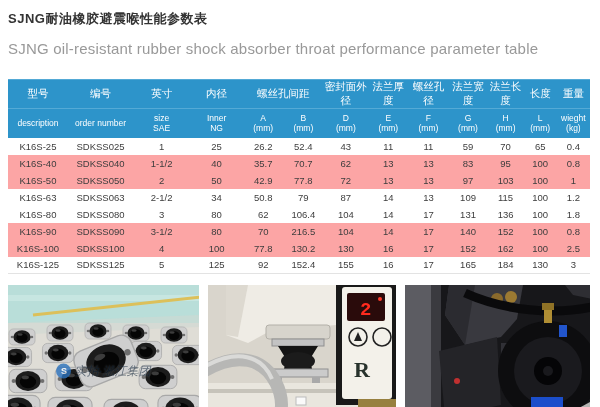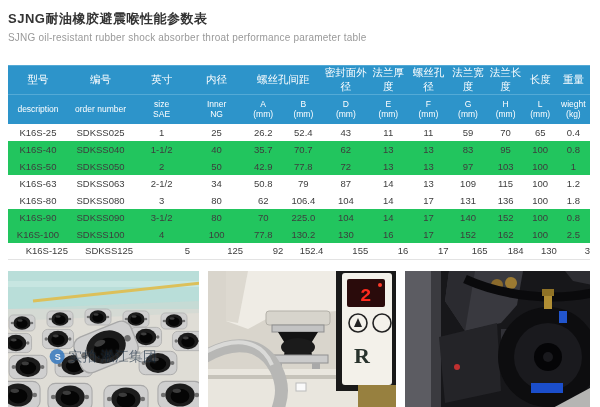--- a/index.html
+++ b/index.html
@@ -1,45 +1,45 @@
 <!DOCTYPE html>
 <html><head>
 <meta charset="utf-8">
 <style>
   * { margin:0; padding:0; box-sizing:border-box; }
   html,body { width:600px; height:407px; background:#fff; overflow:hidden;
     font-family:"Liberation Sans", sans-serif; }
   .page { width:600px; height:407px; padding:10px 10px 0 8px; background:#fff; }
 
   .title-cn { font-size:13px; font-weight:bold; color:#333; letter-spacing:.5px; }
-  .title-en { font-size:10px; color:#999; margin-top:4px; letter-spacing:.2px; }
+  .title-en { font-size:15px; color:#999; margin-top:12px; letter-spacing:.2px; }
 
   table.spec { border-collapse:collapse; table-layout:fixed; width:582px; margin-top:22px; }
   table.spec thead th { background:#2d94ca; color:#fff; font-weight:normal;
     border-top:1px solid #54aad6; vertical-align:middle; padding:0; }
   tr.h-cn th { font-size:10.5px; font-weight:bold; height:21px; padding-top:3px; }
   tr.h-en th { font-size:8.5px; height:29px; padding-bottom:4px; }
   tr.h-en th span { display:block; line-height:1.25; }
   table.spec td { text-align:center; font-size:9.5px; color:#3d3d3d;
     height:17px; white-space:nowrap; }
-  table.spec tr.stripe td { background:#22c55e; }
-  table.spec tbody tr:last-child td { border-bottom:1px solid #e3e3e3;text-align:right; }
+  table.spec tr.stripe td { background:#fca5a5; }
+  table.spec tbody tr:last-child td { border-bottom:1px solid #e3e3e3; }
 
   .photos { display:flex; gap:9px; margin-top:11px; margin-left:0; }
   .photo { height:138px; overflow:hidden; background:#ddd; position:relative; }
   .photo svg { display:block; }
   .p1 { width:193px; } .p2 { width:190px; } .p3 { width:187px; }
 
   .wm { position:absolute; left:50%; top:62%; transform:translate(-50%,-50%);
     display:flex; align-items:center; gap:3px; opacity:.8; pointer-events:none; }
   .wm-logo { width:15px; height:15px; border-radius:50%; background:#2b72bd;
     color:#fff; font-size:9px; font-weight:bold; display:flex; align-items:center;
     justify-content:center; flex:0 0 auto; }
-  .wm-text { font-size:14px; color:#12263a; opacity:.75; white-space:nowrap;
-    text-shadow:0 0 2px rgba(255,255,255,.5); }
+  .wm-text { font-size:12px; color:#12263a; opacity:.75; white-space:nowrap;
+    text-shadow:0 0 2px rgba(255,255,255,.5);font-style:italic; }
 </style>
 </head>
 <body>
 
 <div class="page">
 
   <div class="title-cn">SJNG耐油橡胶避震喉性能参数表</div>
   <div class="title-en">SJNG oil-resistant rubber shock absorber throat performance parameter table</div>
 
   <table class="spec">
@@ -201,21 +201,21 @@
           <td>136</td>
           <td>100</td>
           <td>1.8</td>
         </tr>
         <tr class="stripe">
           <td>K16S-90</td>
           <td>SDKSS090</td>
           <td>3-1/2</td>
           <td>80</td>
           <td>70</td>
-          <td>225.0</td>
+          <td>216.5</td>
           <td>104</td>
           <td>14</td>
           <td>17</td>
           <td>140</td>
           <td>152</td>
           <td>100</td>
           <td>0.8</td>
         </tr>
         <tr class="stripe">
           <td>K16S-100</td>

